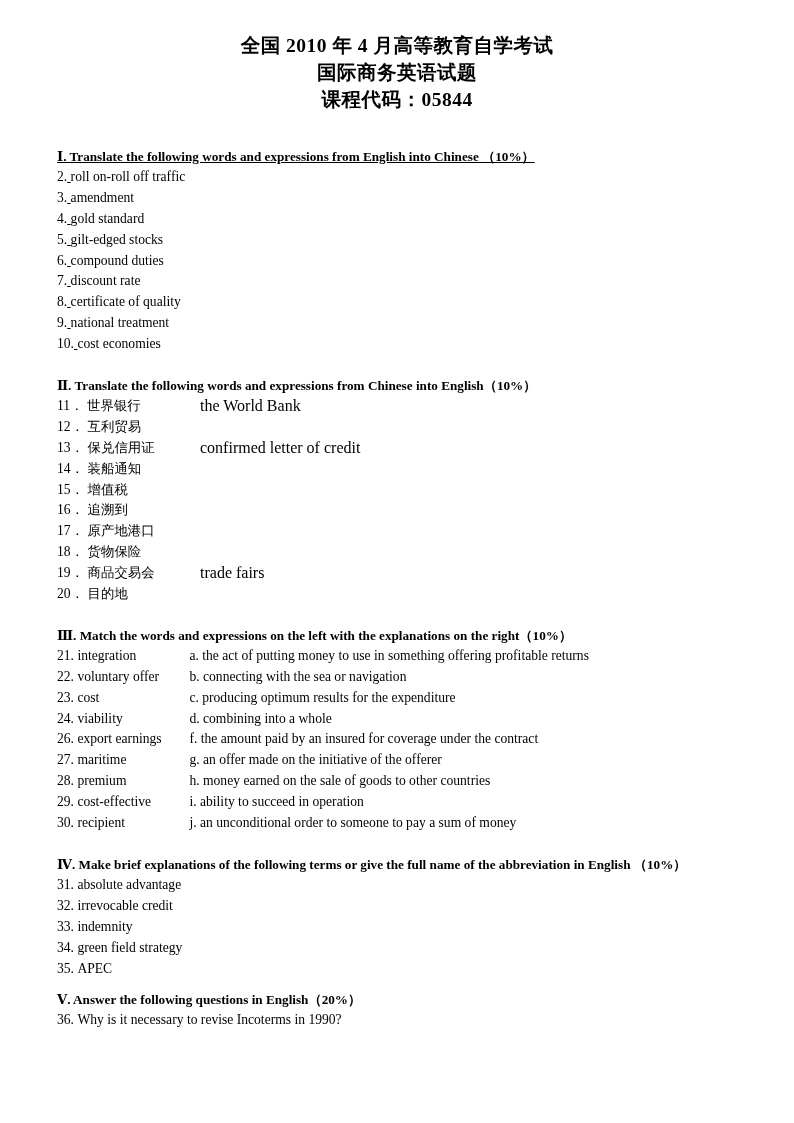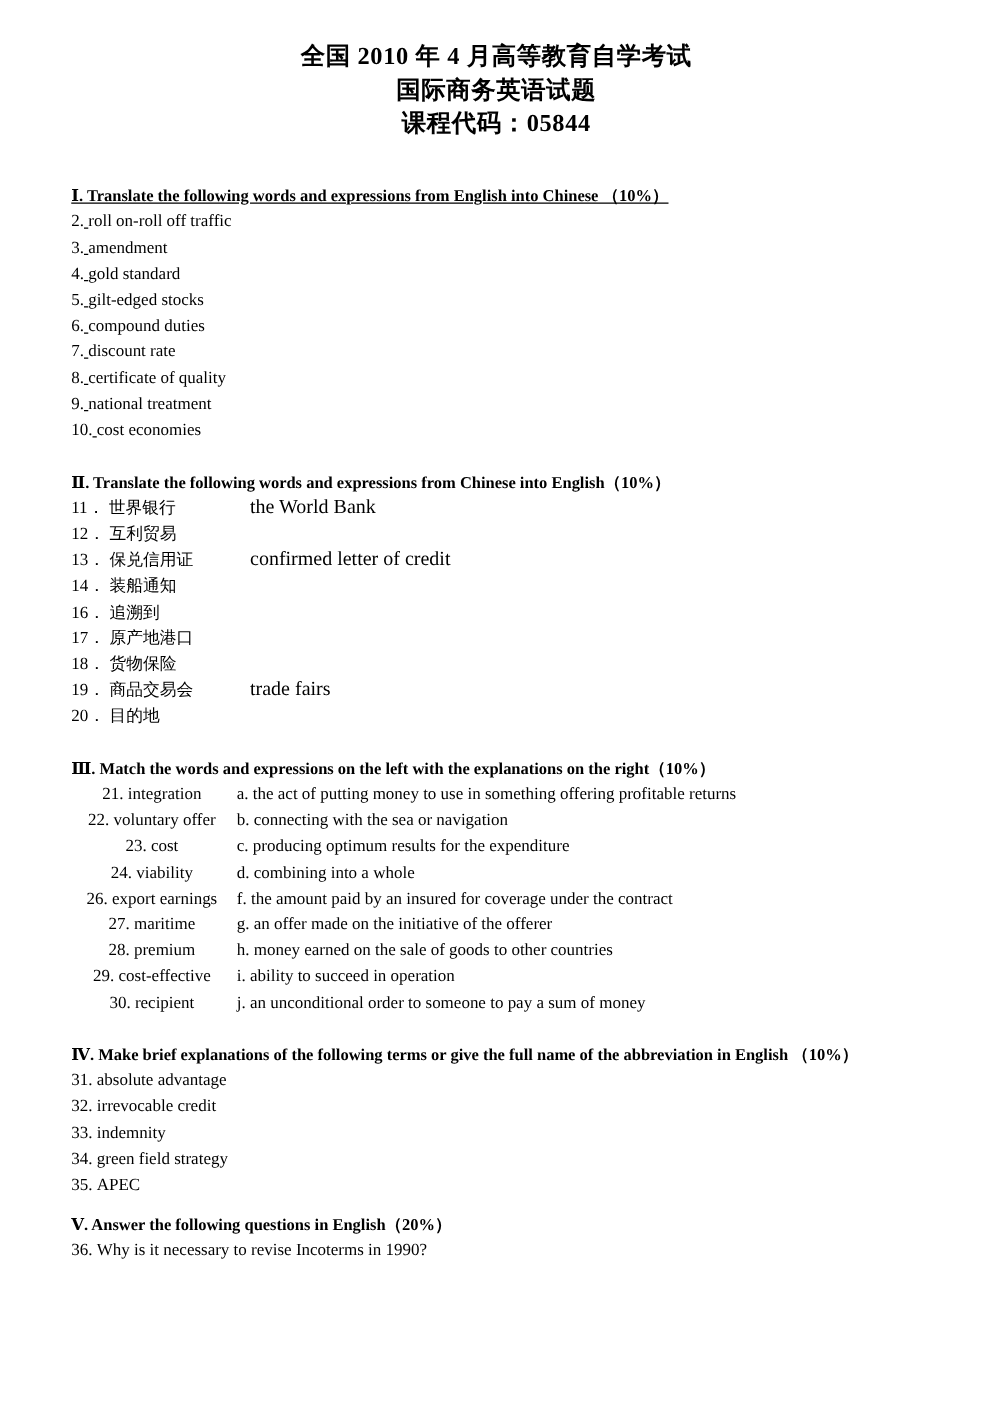--- a/index.html
+++ b/index.html
@@ -106,21 +106,20 @@
     top: 0;
     left: 143px;
     font-family: "Liberation Serif", "DejaVu Serif", serif;
     font-size: 16px;
   }
 
   
   .sec3 .row .left {
     display: inline-block;
     width: 129px;
-    text-align: center;
   }
   .sec3 .row .right {
     display: inline-block;
   }
 
   .bottom-pad { height: 10px; }
 </style>
 </head>
 <body>
 
@@ -200,20 +199,25 @@
         <span class="lead">13．</span>
         <span class="cjk">保兑信用证</span>
         <span class="answer">confirmed letter of credit</span>
       </li>
       <li class="row">
         <span class="lead">14．</span>
         <span class="cjk">装船通知</span>
         <span class="answer"></span>
       </li>
       <li class="row">
+        <span class="lead">15．</span>
+        <span class="cjk">增值税</span>
+        <span class="answer"></span>
+      </li>
+      <li class="row">
         <span class="lead">16．</span>
         <span class="cjk">追溯到</span>
         <span class="answer"></span>
       </li>
       <li class="row">
         <span class="lead">17．</span>
         <span class="cjk">原产地港口</span>
         <span class="answer"></span>
       </li>
       <li class="row">

